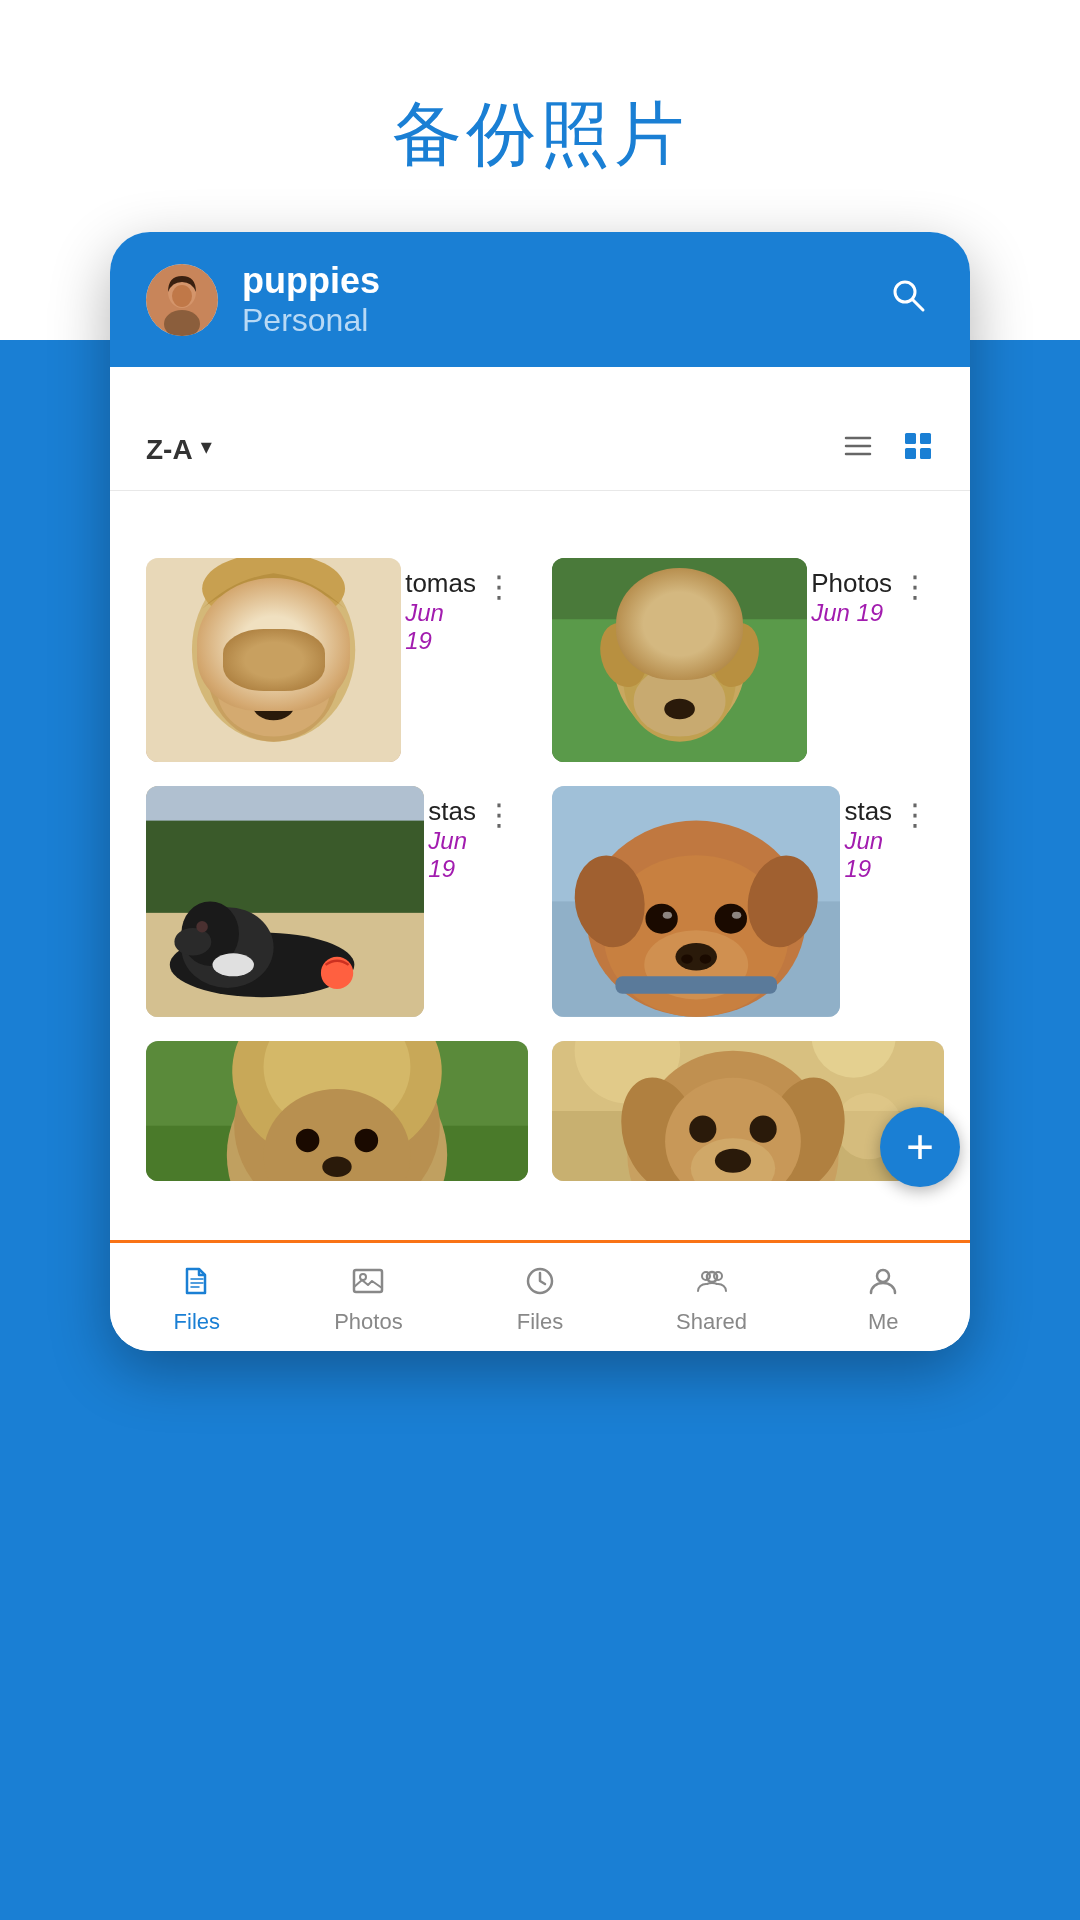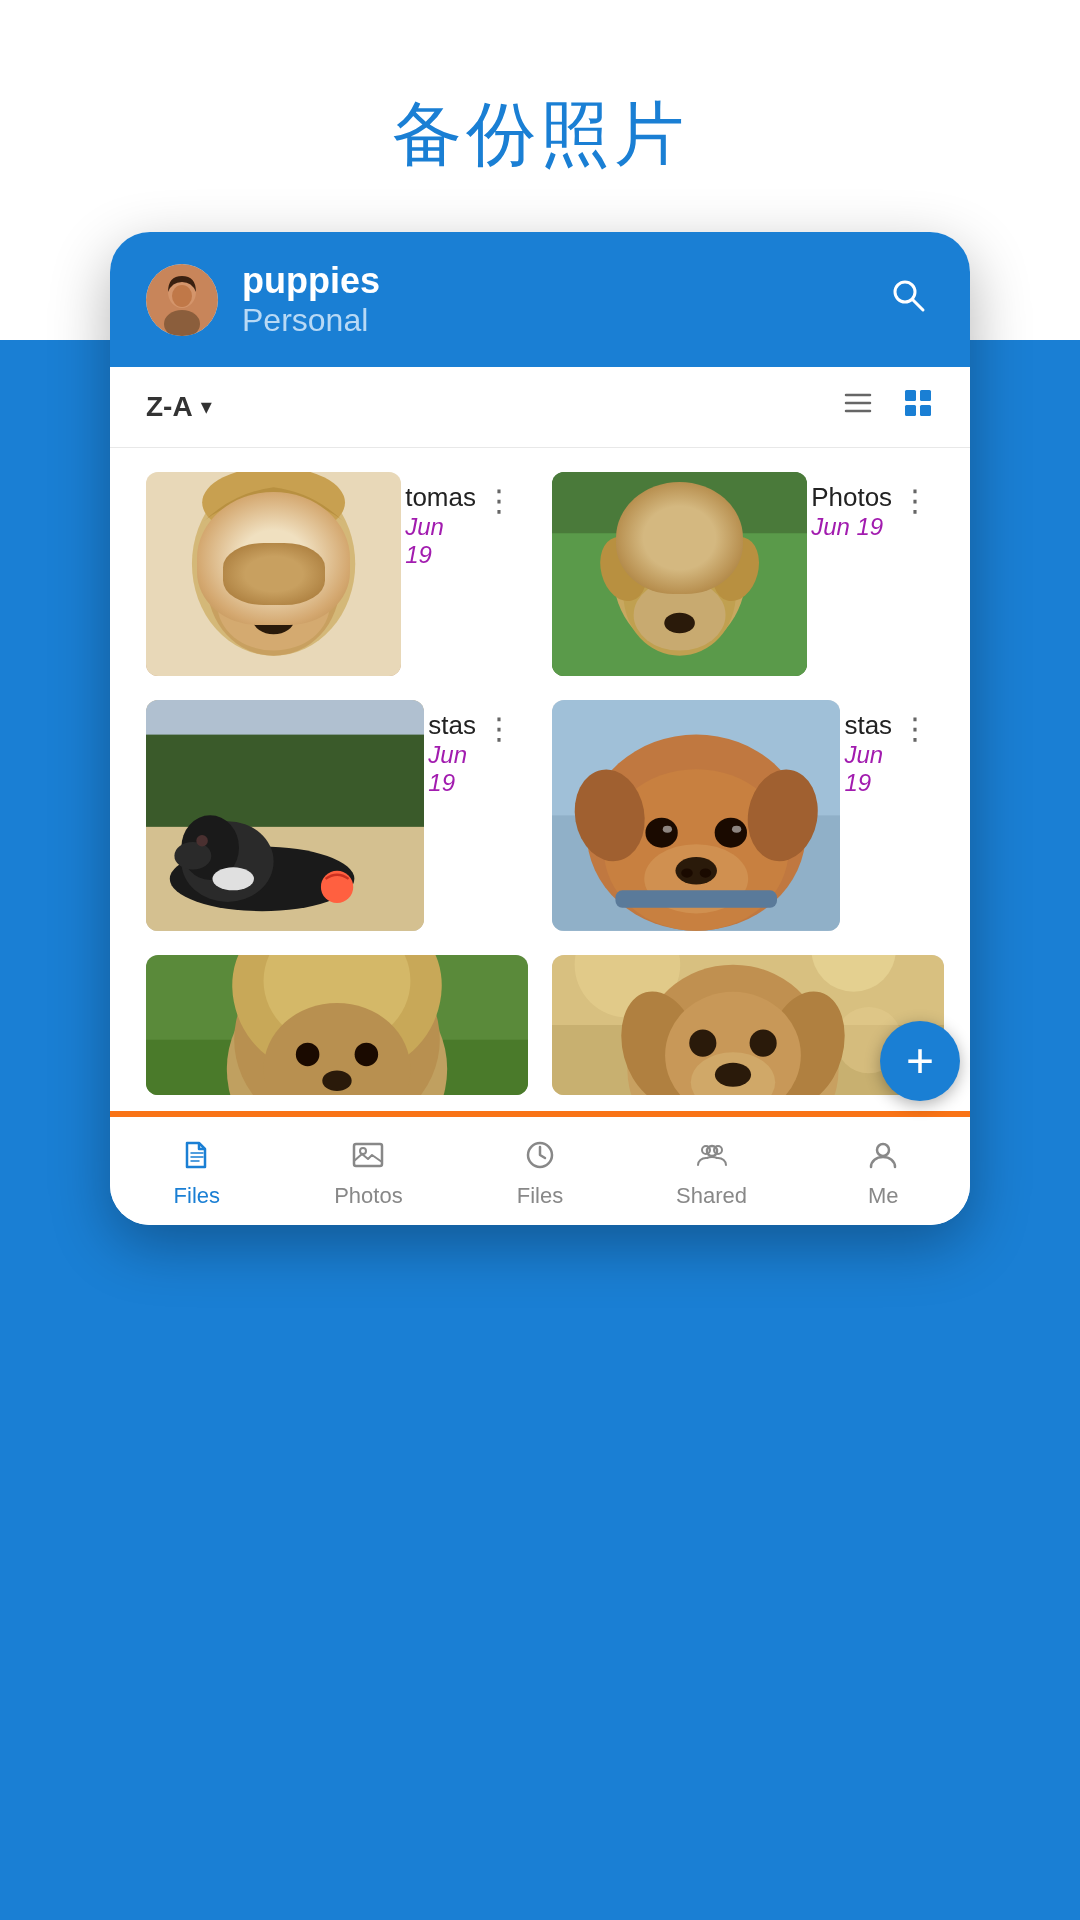--- a/index.html
+++ b/index.html
@@ -109,21 +109,21 @@
     .sort-bar {
       display: flex;
       align-items: center;
       padding: 20px 36px;
       background: white;
       border-bottom: 1px solid #e8e8e8;
     }
 
     .sort-selector {
       display: flex;
-      align-items: center;
+      align-items: flex-start;
       gap: 8px;
       cursor: pointer;
     }
 
     .sort-label {
       font-size: 28px;
       font-weight: 600;
       color: #333;
     }
 
@@ -257,21 +257,21 @@
       box-shadow: 0 4px 16px rgba(0,0,0,0.3);
       cursor: pointer;
       line-height: 1;
     }
 
     
     .bottom-nav {
       background: white;
       display: flex;
       align-items: stretch;
-      border-top: 6px solid #f97316;
+      border-top: 3px solid #f97316;
       padding: 16px 1px 12px;
       justify-content: space-between;
     }
 
     .nav-item {
       flex: 1;
       display: flex;
       flex-direction: column;
       align-items: center;
       gap: 6px;
@@ -283,20 +283,21 @@
       font-size: 22px;
       color: #888;
     }
 
     .nav-label.active {
       color: #1a7fd4;
     }
 
     .card-wrapper {
       position: relative;
+      gap: 43px;
     }
   </style>
 </head>
 <body>
 
 <div class="bg-white-top"></div>
 <div class="bg-blue-bottom"></div>
 
 <div class="header-text">备份照片</div>
 

